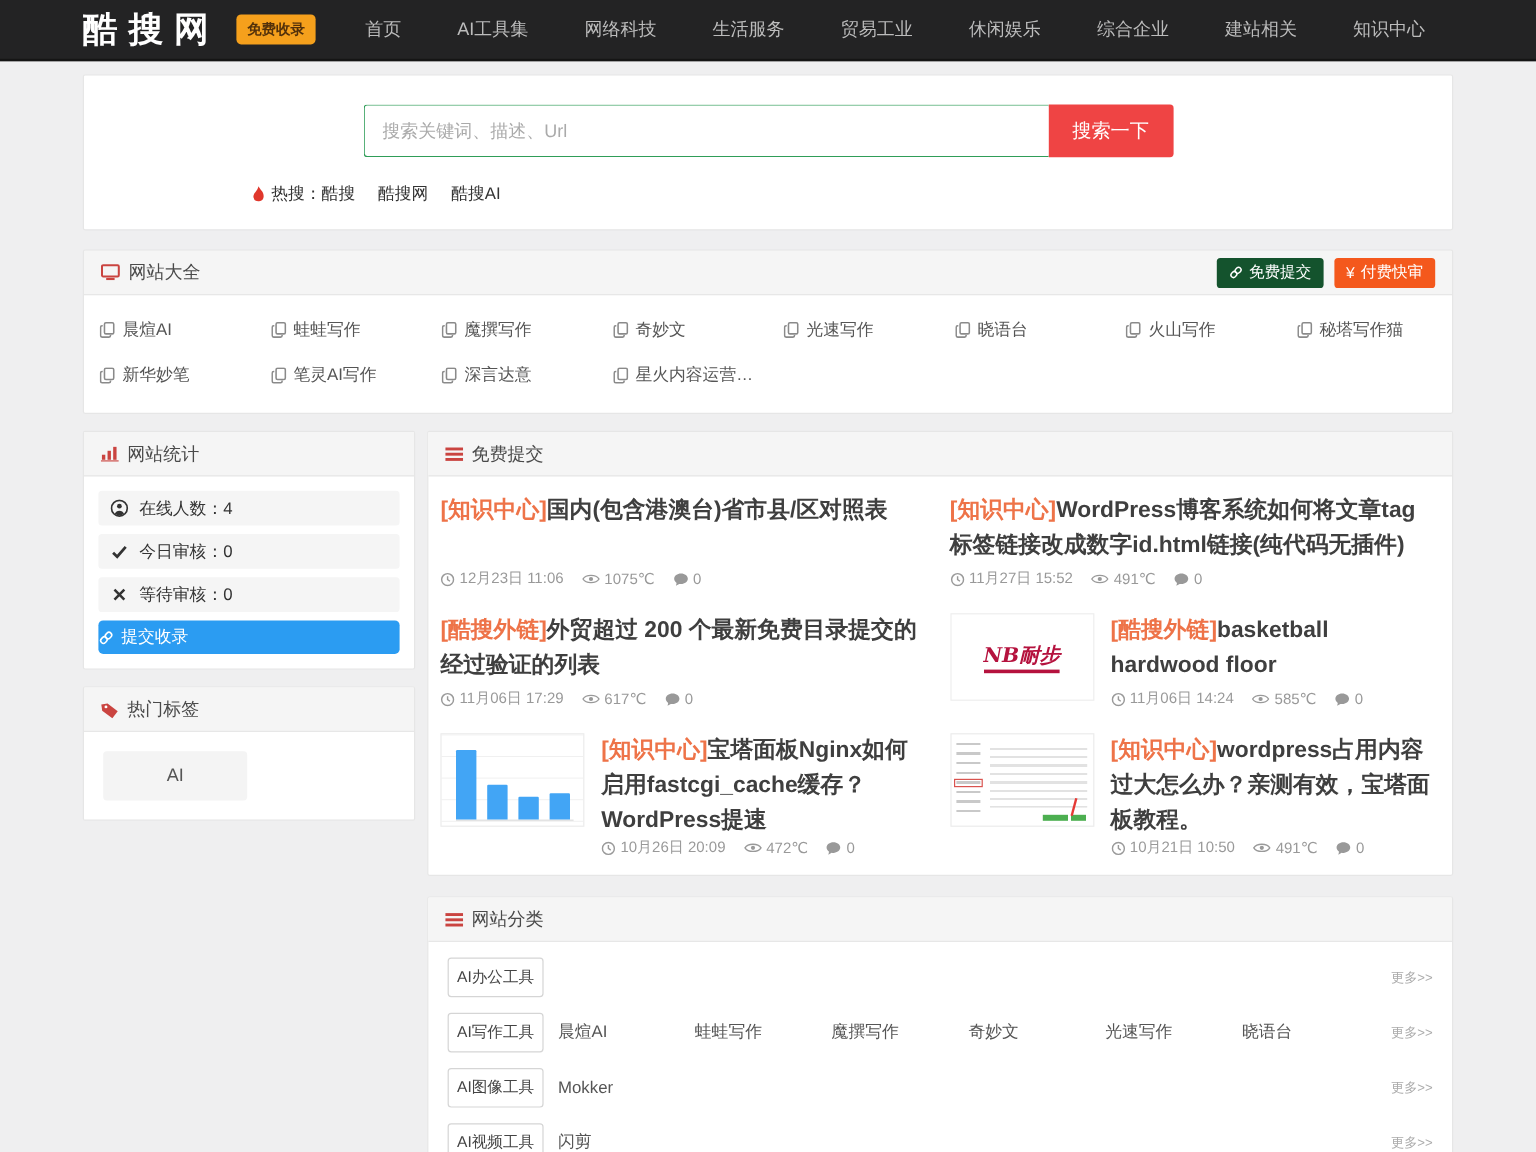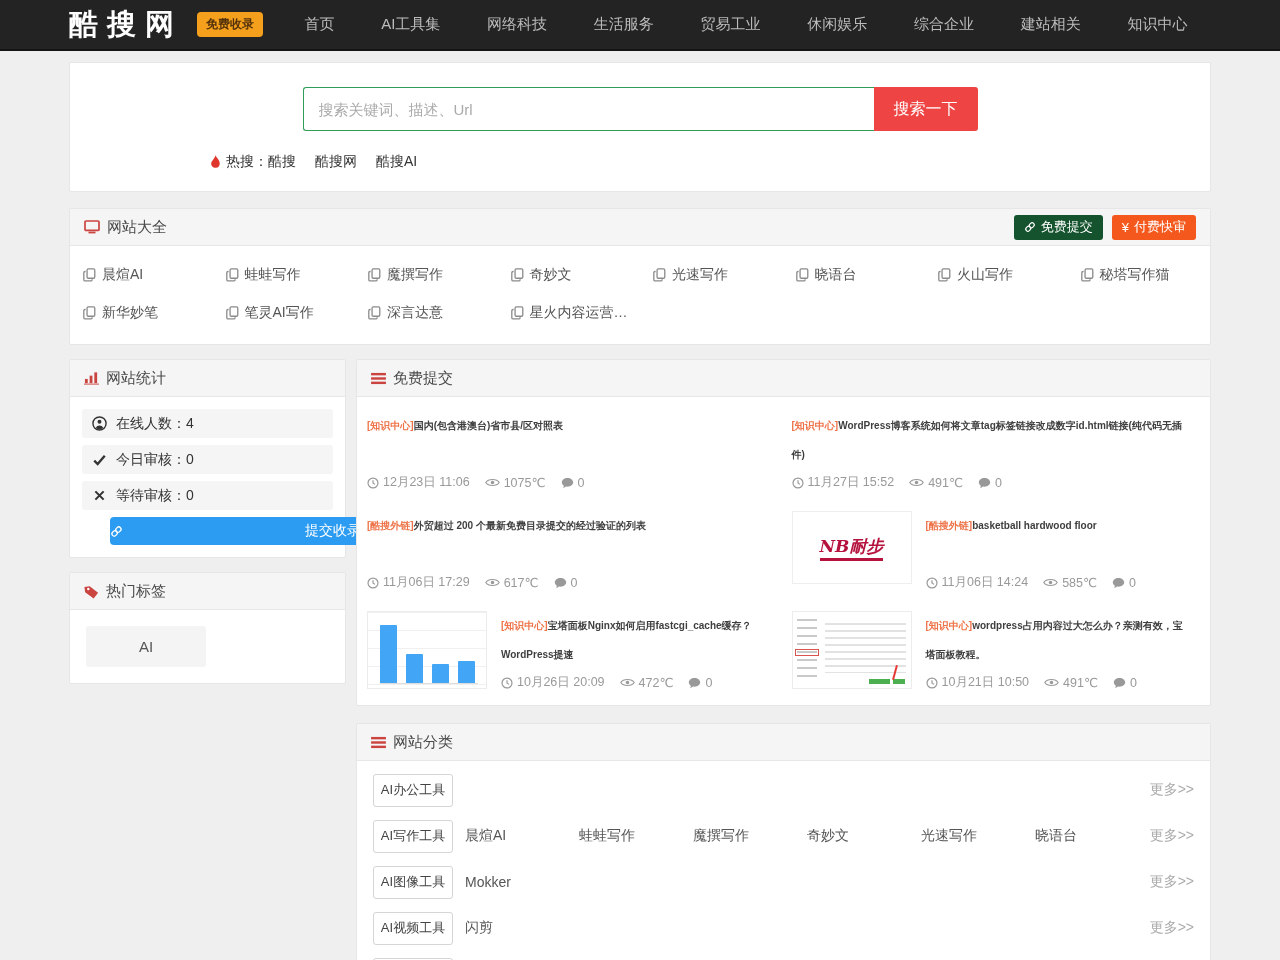--- a/index.html
+++ b/index.html
@@ -51,37 +51,37 @@
   .columns { display:flex; gap:10px; margin-top:14px; align-items:flex-start; }
   .sidebar { width:277px; flex:0 0 auto; }
   .main-col { flex:1; min-width:0; }
 
   
   .stats-body { padding:12px; }
   .stat-row { background:#f5f5f5; border-radius:3px; height:29px; display:flex;
     align-items:center; gap:9px; padding:0 10px; margin-bottom:7px; font-size:14px; color:#333; }
   .stat-icon { display:inline-flex; width:15px; justify-content:center; color:#333; }
   .submit-btn { width:100%; height:28px; background:#2b9cf2; border:none; border-radius:4px;
-    color:#fff; font-size:14px; display:flex; align-items:center; justify-content:space-between;
-    gap:6px; cursor:pointer; margin-top:3px;margin-left:28px; }
+    color:#fff; font-size:14px; display:flex; align-items:center; justify-content:flex-start;
+    gap:6px; cursor:pointer; margin-top:3px; }
 
   
   .tags-card { margin-top:14px; }
   .tags-body { padding:16px; }
   .tag-chip { display:inline-block; width:120px; height:41px; line-height:41px; text-align:center;
     background:#f4f4f4; border-radius:3px; color:#555; font-size:15px; cursor:pointer; }
 
   
   .articles-grid { display:grid; grid-template-columns:1fr 1fr; padding:4px 2px; }
   .article { display:flex; padding:10px 16px 8px 8px; min-height:100px; cursor:pointer; }
   .thumb { width:120px; height:78px; flex:0 0 auto; margin-right:14px; position:relative; }
   .tv { width:100%; height:100%; }
   .article-body { flex:1; min-width:0; display:flex; flex-direction:column;
     justify-content:space-between; min-height:78px; }
-  .article-title { font-size:10px; font-weight:bold; color:#3f3f3f; line-height:29px; }
+  .article-title { font-size:19px; font-weight:bold; color:#3f3f3f; line-height:29px; }
   .article-title .cat { color:#ee7348; }
   .article-meta { display:flex; gap:15px; color:#999; font-size:12.5px; align-items:center;
     padding-bottom:2px; }
   .article-meta .m { display:inline-flex; align-items:center; gap:4px; }
 
   
   .tv-basketball { display:flex; gap:5px;flex-direction:column; }
   .nb-box { flex:1; background:#fff; border:1px solid #eee; display:flex; align-items:center;
     justify-content:center; }
   .nb-text { color:#b5123e; font-weight:bold; font-style:italic; font-size:17px;
@@ -113,21 +113,21 @@
   
   .cat-card { margin-top:17px; }
   .cat-rows { padding:6px 16px 10px 16px; }
   .cat-row { display:flex; align-items:center; height:46px; }
   .cat-label { border:1px solid #d5d5d5; border-radius:3px; width:80px; height:33px;
     display:flex; align-items:center; justify-content:center; font-size:13px; color:#444;
     flex:0 0 auto; cursor:pointer; background:#fff; }
   .cat-links { display:flex; margin-left:12px; flex:1; min-width:0; overflow:hidden; }
   .cat-link { width:114px; flex:0 0 auto; font-size:14px; color:#555; cursor:pointer;
     white-space:nowrap; overflow:hidden; }
-  .more-link { margin-left:auto; color:#aaa; font-size:14px; cursor:pointer; flex:0 0 auto; }
+  .more-link { margin-left:auto; color:#aaa; font-size:11px; cursor:pointer; flex:0 0 auto; }
 
   svg { display:block; }
 </style>
 </head>
 <body>
 
 <nav class="topnav">
   <div class="nav-inner">
     <div class="logo">酷搜网</div>
     <span class="badge">免费收录</span>

